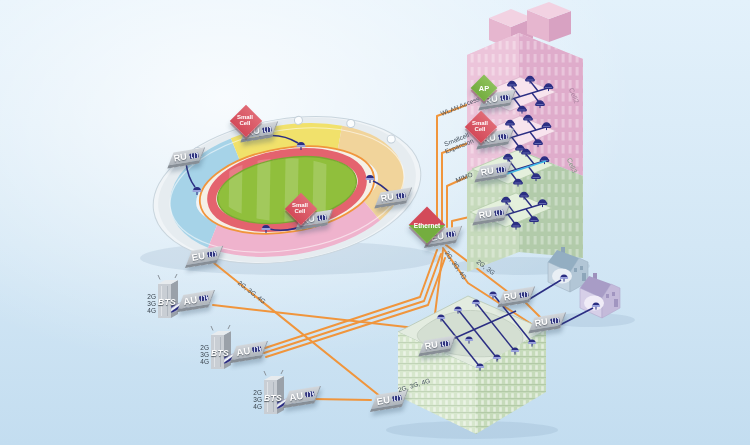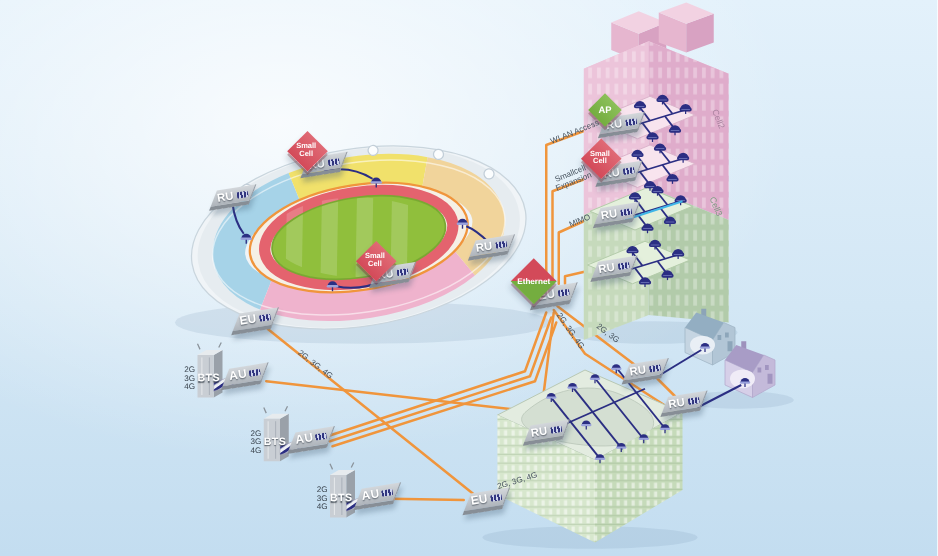--- a/index.html
+++ b/index.html
@@ -39,21 +39,21 @@
   .d-eth>span{font-size:6.5px;}
   
   .llabel{position:absolute; font-size:6.5px; color:#46525e; white-space:nowrap;
           transform-origin:center; transform:translate(-50%,-50%);}
   .llabel.wrap{white-space:normal; text-align:center; line-height:6.5px;}
   .zone{position:absolute; font-size:7px; transform-origin:center;}
   .gens{position:absolute; font-size:6.5px; line-height:7px; color:#39434d;
         text-align:right; transform:translate(-100%,-50%);}
   .gens span{display:block;}
   .btxt{position:absolute; transform:translate(-50%,-50%); color:#fff; font-weight:bold;
-        font-size:8.5px; text-shadow:0 1px 1px rgba(30,40,50,.7); letter-spacing:.3px;}
+        font-size:8.5px; text-shadow:0 1px 1px rgba(30,40,50,.7); letter-spacing:.3px;font-style:italic;}
 </style>
 </head>
 <body>
 
 <div id="canvas">
 
 <svg id="scene" width="750" height="445" viewBox="0 0 750 445">
   <defs>
     <pattern id="stripePat" width="5" height="5" patternUnits="userSpaceOnUse" patternTransform="rotate(-35)">
       <rect width="5" height="5" fill="#eef1f5"></rect>

